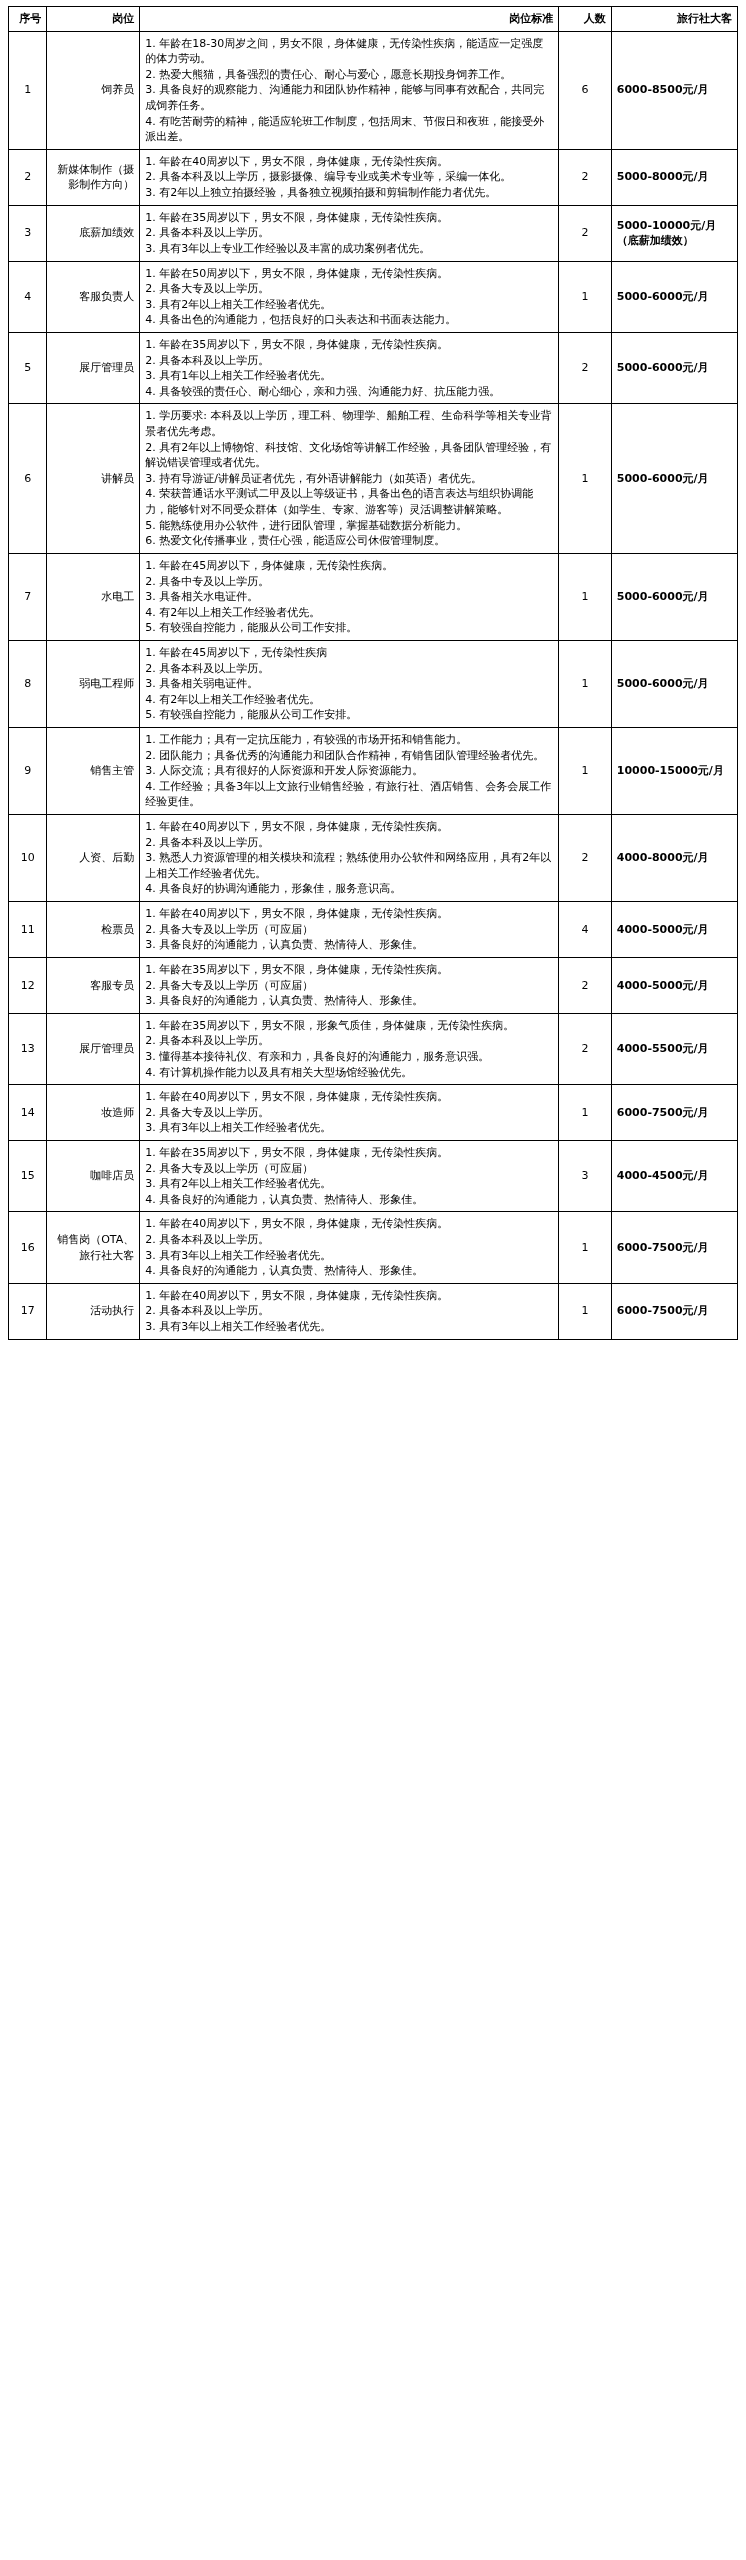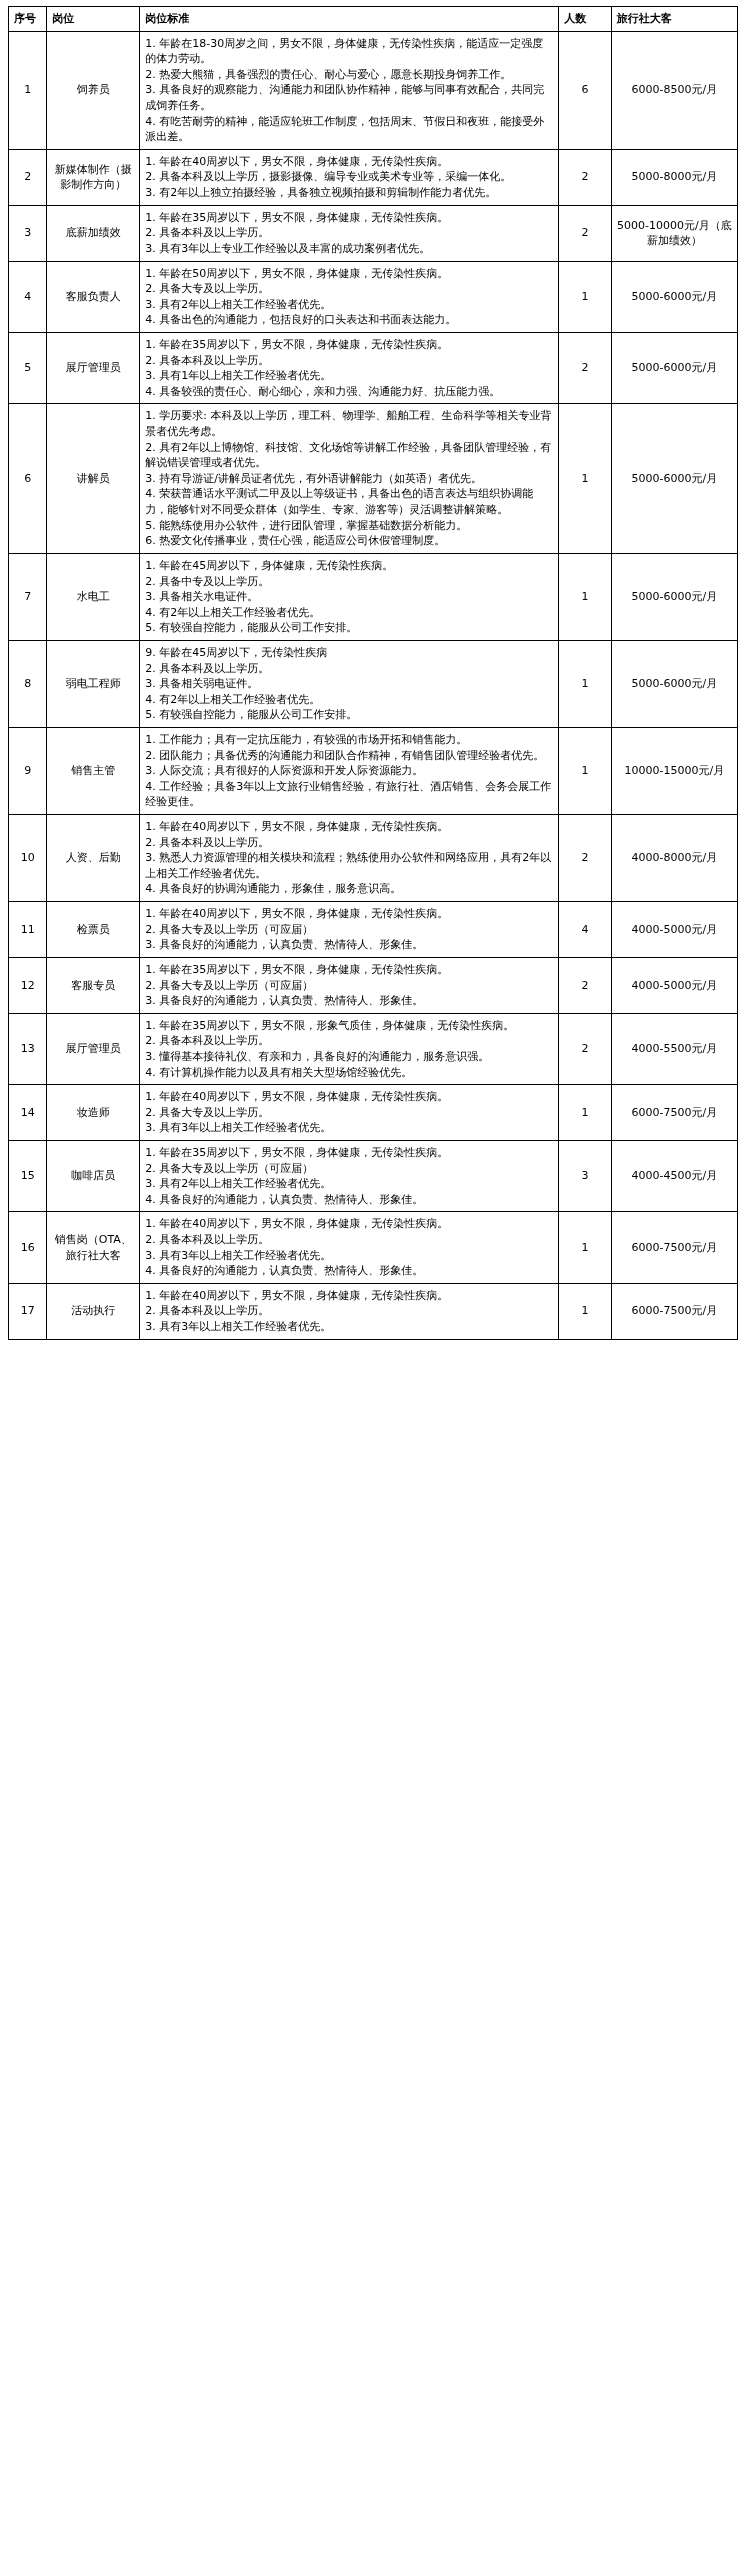--- a/index.html
+++ b/index.html
@@ -25,59 +25,60 @@
   }
   table.job-table th,
   table.job-table td {
     border: 1px solid #000000;
     vertical-align: middle;
     padding: 4px 5px;
     font-size: 11px;
     line-height: 1.42;
   }
   thead th {
-    text-align: left;
+    text-align: right;
     font-weight: bold;
     font-size: 13px;
     padding: 10px 4px;
   }
   col.c-index { width: 38px; }
   col.c-title { width: 92px; }
   col.c-std   { width: 415px; }
   col.c-count { width: 52px; }
   col.c-salary{ width: 125px; }
 
   td.index {
     text-align: center;
     font-size: 12px;
   }
   td.title {
-    text-align: center;
+    text-align: right;
     font-size: 12px;
     line-height: 1.5;
   }
   td.standard {
     text-align: left;
     font-size: 11px;
     line-height: 1.5;
     padding: 6px 6px 6px 7px;
   }
   td.standard .ln {
     display: block;
     text-indent: 0;
     word-break: break-all;
   }
   td.count {
     text-align: center;
     font-size: 12px;
   }
   td.salary {
-    text-align: center;
+    text-align: left;
     font-size: 11.5px;
     line-height: 1.5;
+    font-weight: bold;
   }
 </style>
 </head>
 <body>
 
 <div class="page">
   <table class="job-table">
     <colgroup>
       <col class="c-index">
       <col class="c-title">
@@ -177,21 +178,21 @@
             <span class="ln">4. 有2年以上相关工作经验者优先。</span>
             <span class="ln">5. 有较强自控能力，能服从公司工作安排。</span>
           </td>
           <td class="count">1</td>
           <td class="salary">5000-6000元/月</td>
         </tr>
         <tr>
           <td class="index">8</td>
           <td class="title">弱电工程师</td>
           <td class="standard">
-            <span class="ln">9. 年龄在45周岁以下，无传染性疾病</span>
+            <span class="ln">1. 年龄在45周岁以下，无传染性疾病</span>
             <span class="ln">2. 具备本科及以上学历。</span>
             <span class="ln">3. 具备相关弱电证件。</span>
             <span class="ln">4. 有2年以上相关工作经验者优先。</span>
             <span class="ln">5. 有较强自控能力，能服从公司工作安排。</span>
           </td>
           <td class="count">1</td>
           <td class="salary">5000-6000元/月</td>
         </tr>
         <tr>
           <td class="index">9</td>

